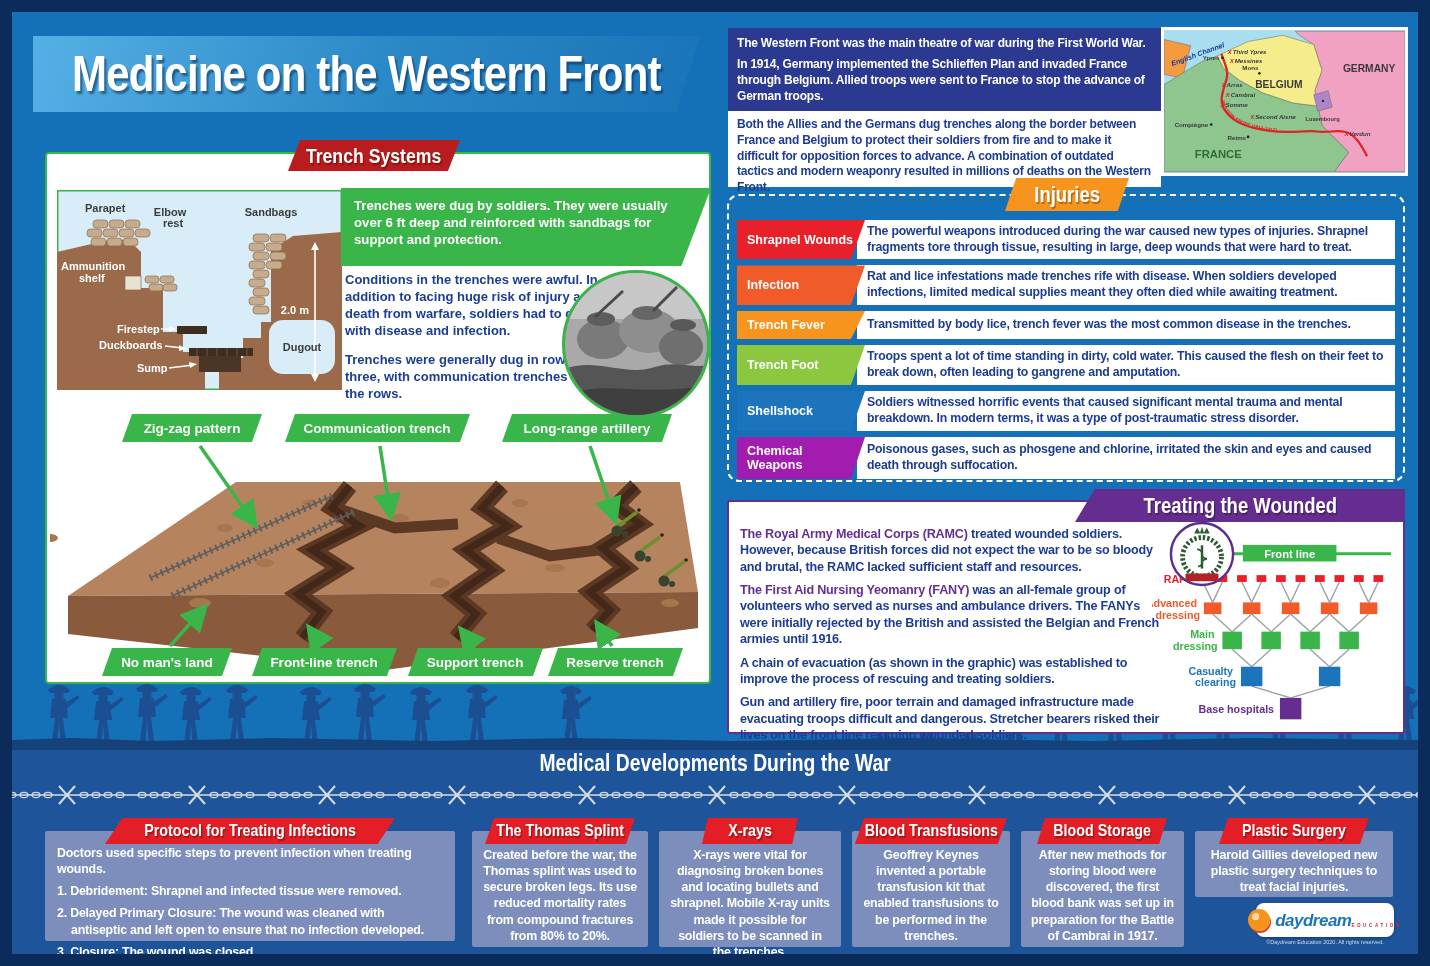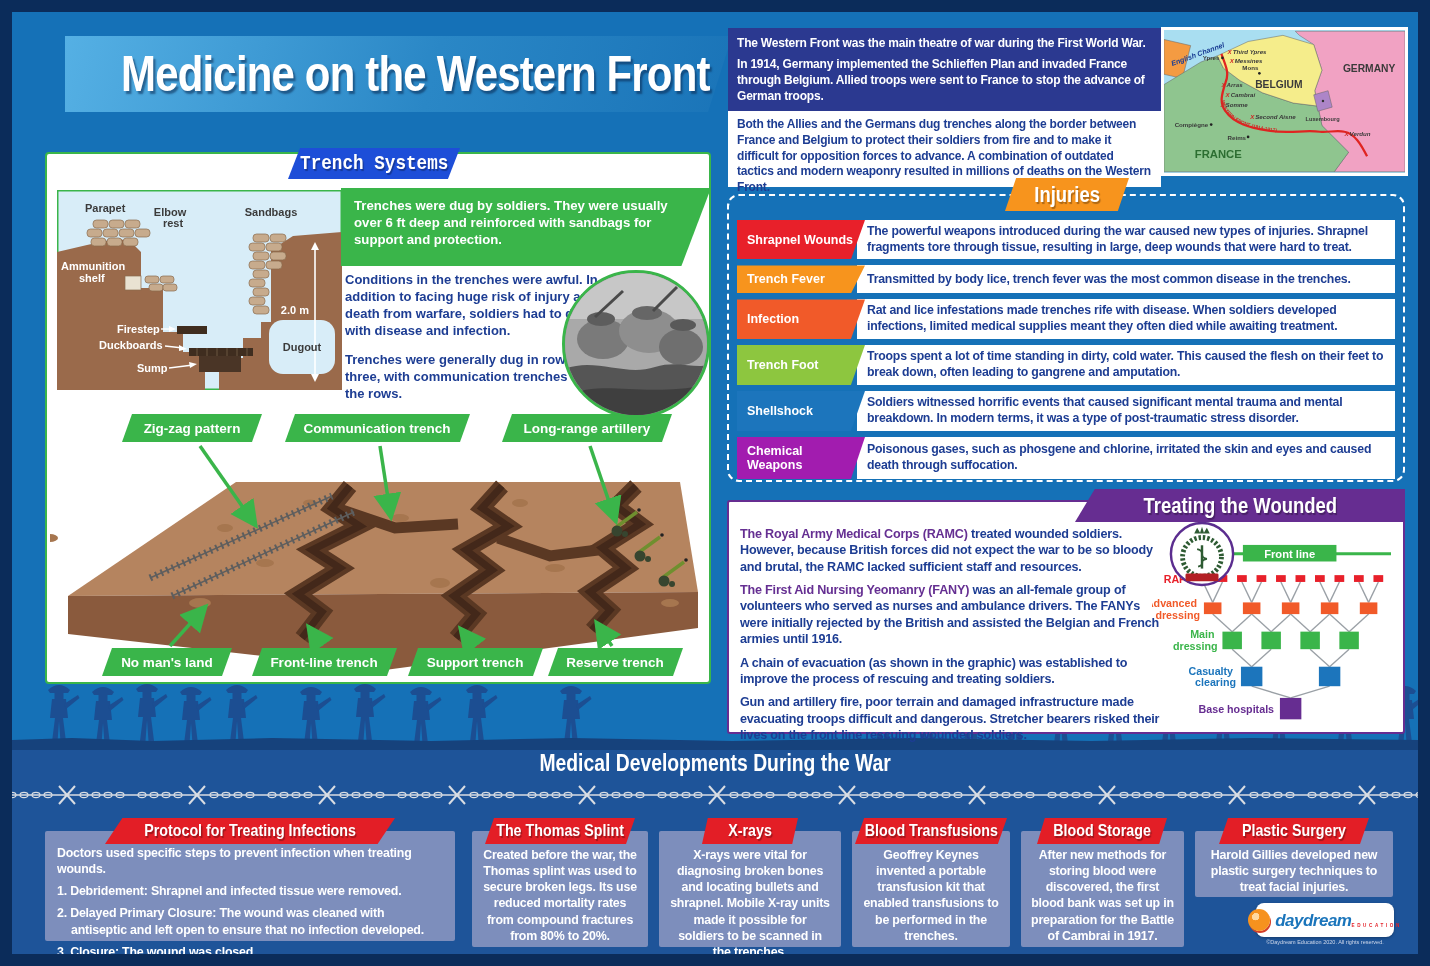--- a/index.html
+++ b/index.html
@@ -16,23 +16,22 @@
 
   
   #frame{position:absolute;inset:0;border:12px solid #0b2c5a;z-index:60;pointer-events:none;}
   #bottom-bg{left:12px;top:745px;width:1406px;height:209px;background:#1e5499;z-index:1;}
 
   
   #title-banner{
     left:33px;top:36px;width:667px;height:76px;z-index:10;
     background:linear-gradient(105deg,#55b0e4 0%,#2a87c6 55%,#1a74b8 100%);
     clip-path:polygon(0 0,100% 0,96.4% 100%,0 100%);
-    display:flex;align-items:center;
+    display:flex;align-items:center;justify-content:center;
     box-shadow:0 3px 8px rgba(0,0,0,.25);
-    margin-left:32px;
   }
   #title-banner h1{
     margin:0;color:#fff;font-size:50px;font-weight:bold;letter-spacing:-1px;
     text-shadow:2.5px 2.5px 2px rgba(10,40,80,.55);
   }
 
   
   #intro-dark{left:728px;top:28px;width:433px;height:83px;background:#2b3990;color:#fff;
     font-weight:bold;font-size:12px;line-height:1.34;letter-spacing:-.2px;padding:7px 9px;box-sizing:border-box;z-index:10;}
   #intro-dark p{margin:0 0 5px 0;}
@@ -41,22 +40,22 @@
 
   
   #map{left:1161px;top:27px;width:247px;height:149px;background:#a9def1;border:3px solid #fff;box-sizing:border-box;z-index:10;}
 
   
   .ribbon{position:absolute;display:flex;align-items:center;justify-content:center;color:#fff;font-weight:bold;z-index:20;}
   .ribbon .condensed{text-shadow:1.5px 1.5px 1px rgba(0,0,0,.3);}
 
   
   #trench-panel{left:45px;top:152px;width:666px;height:532px;background:#fff;border:2px solid #3ab54a;border-radius:4px;box-sizing:border-box;z-index:5;}
-  #trench-banner{left:288px;top:148px;width:172px;height:31px;background:#1d4ed8;
-    clip-path:polygon(7% 0,100% 0,93% 100%,0 100%);font-size:21px;font-family:Liberation Mono, monospace;}
+  #trench-banner{left:288px;top:140px;width:172px;height:31px;background:#b91c1c;
+    clip-path:polygon(7% 0,100% 0,93% 100%,0 100%);font-size:21px;}
   #cross-section{left:57px;top:190px;width:285px;height:200px;z-index:10;}
   #green-info{
     left:341px;top:188px;width:370px;height:78px;background:#3ab54a;
     clip-path:polygon(0 0,100% 0,92% 100%,0 100%);
     color:#fff;font-weight:bold;font-size:13.2px;line-height:1.3;padding:9px 13px;box-sizing:border-box;z-index:10;
   }
   .trench-para{color:#1d3d93;font-weight:bold;font-size:13px;line-height:1.3;z-index:10;}
   #photo-circle{left:562px;top:270px;width:148px;height:148px;border-radius:50%;border:3px solid #3ab54a;
     overflow:hidden;box-sizing:border-box;z-index:11;background:#8d8d8d;}
   #trench3d{left:50px;top:398px;width:655px;height:282px;z-index:10;}
@@ -387,30 +386,30 @@
 <div id="injuries-banner" class="ribbon">
   <span class="condensed">Injuries</span>
 </div>
 <div id="injury-rows" class="abs">
   <div class="injury-row h38">
     <div class="injury-label" style="background-color: rgb(232, 32, 42);">Shrapnel Wounds</div>
     <div class="injury-text">
         <span>The powerful weapons introduced during the war caused new types of injuries. Shrapnel fragments tore through tissue, resulting in large, deep wounds that were hard to treat.</span>
       </div>
   </div>
+  <div class="injury-row h38">
+    <div class="injury-label" style="background-color: rgb(241, 90, 41);">Infection</div>
+    <div class="injury-text">
+        <span>Rat and lice infestations made trenches rife with disease. When soldiers developed infections, limited medical supplies meant they often died while awaiting treatment.</span>
+      </div>
+  </div>
   <div class="injury-row h28">
     <div class="injury-label" style="background-color: rgb(247, 148, 29);">Trench Fever</div>
     <div class="injury-text">
         <span>Transmitted by body lice, trench fever was the most common disease in the trenches.</span>
-      </div>
-  </div>
-  <div class="injury-row h38">
-    <div class="injury-label" style="background-color: rgb(241, 90, 41);">Infection</div>
-    <div class="injury-text">
-        <span>Rat and lice infestations made trenches rife with disease. When soldiers developed infections, limited medical supplies meant they often died while awaiting treatment.</span>
       </div>
   </div>
   <div class="injury-row h40">
     <div class="injury-label" style="background-color: rgb(141, 198, 63);">Trench Foot</div>
     <div class="injury-text">
         <span>Troops spent a lot of time standing in dirty, cold water. This caused the flesh on their feet to break down, often leading to gangrene and amputation.</span>
       </div>
   </div>
   <div class="injury-row h40">
     <div class="injury-label" style="background-color: rgb(28, 117, 188);">Shellshock</div>

